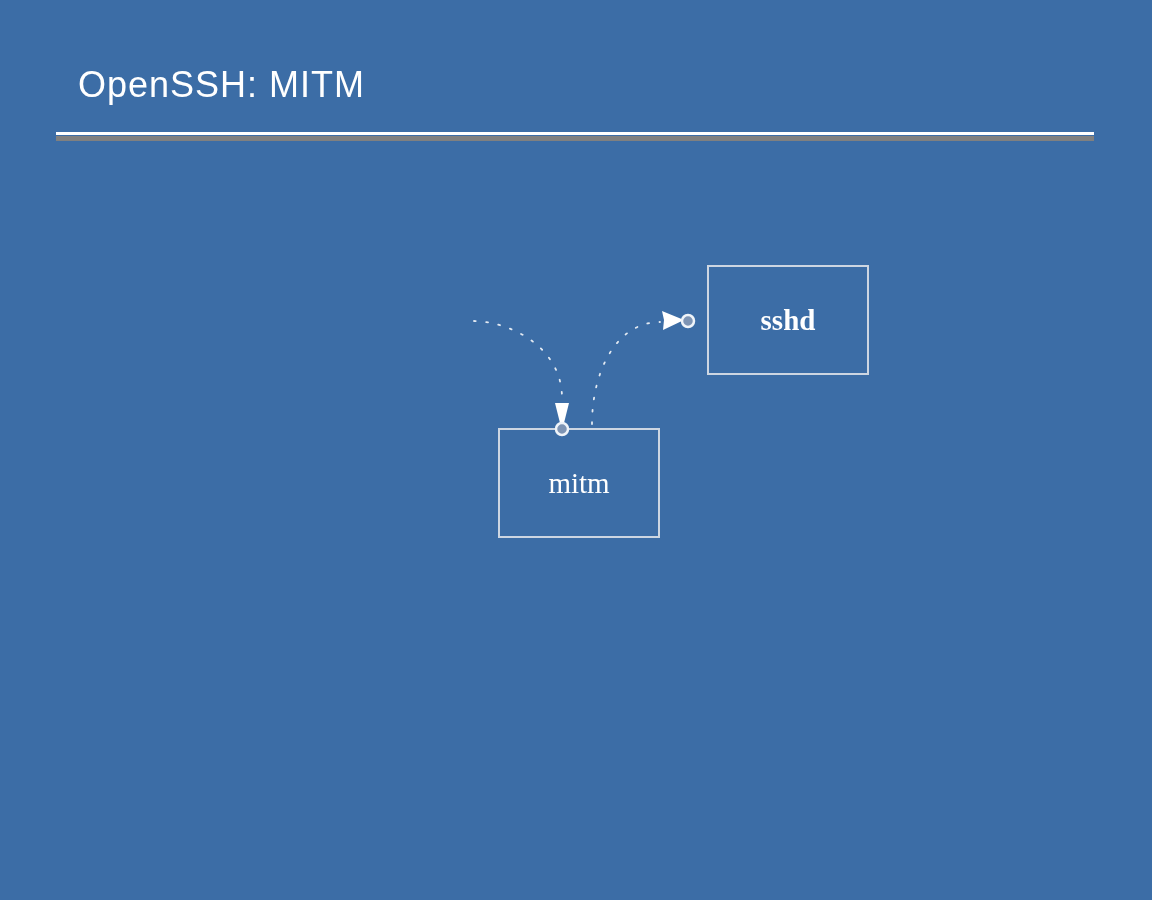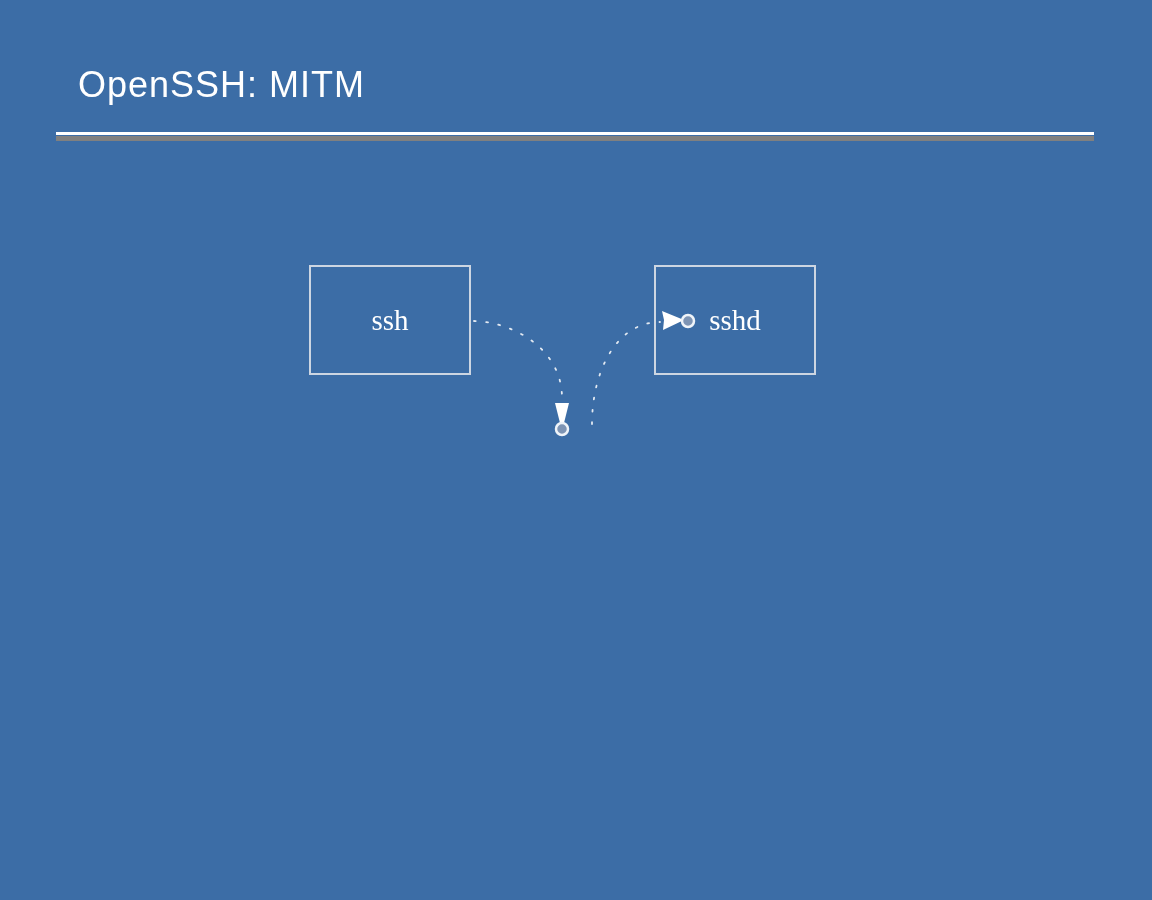--- a/index.html
+++ b/index.html
@@ -49,21 +49,21 @@
     display: flex;
     align-items: center;
     justify-content: center;
   }
   .node-box .node-label {
     font-family: "Liberation Serif", serif;
     font-size: 29px;
     color: #ffffff;
   }
   #box-ssh  { left: 309px; top: 265px; }
-  #box-sshd { left: 654px; top: 265px; }
+  #box-sshd { left: 707px; top: 265px; font-weight: bold; }
   #box-mitm { left: 498px; top: 428px; }
   .connector-layer {
     position: absolute;
     left: 0;
     top: 0;
     width: 1152px;
     height: 900px;
     pointer-events: none;
   }
   .dotted-line {
@@ -88,28 +88,28 @@
 
 <div class="slide">
 
   <h1 class="slide-title">OpenSSH: MITM</h1>
 
   <div class="title-underline">
     <div class="rule-top"></div>
     <div class="rule-bottom"></div>
   </div>
 
-  <div class="node-box" id="box-ssh">
-    <span class="node-label">ssh</span>
-  </div>
 
   <div class="node-box" id="box-sshd">
     <span class="node-label">sshd</span>
   </div>
 
+  <div class="node-box" id="box-mitm">
+    <span class="node-label">mitm</span>
+  </div>
 
   <svg class="connector-layer" viewBox="0 0 1152 900">
 
     <g>
       <path class="dotted-line" d="M 474 321 C 512 322, 562 348, 562 398"></path>
       <polygon class="arrow-head" points="555,403 569,403 564,423 560,423"></polygon>
       <circle class="endpoint-circle" cx="562" cy="429" r="6"></circle>
     </g>
 
     <g>

